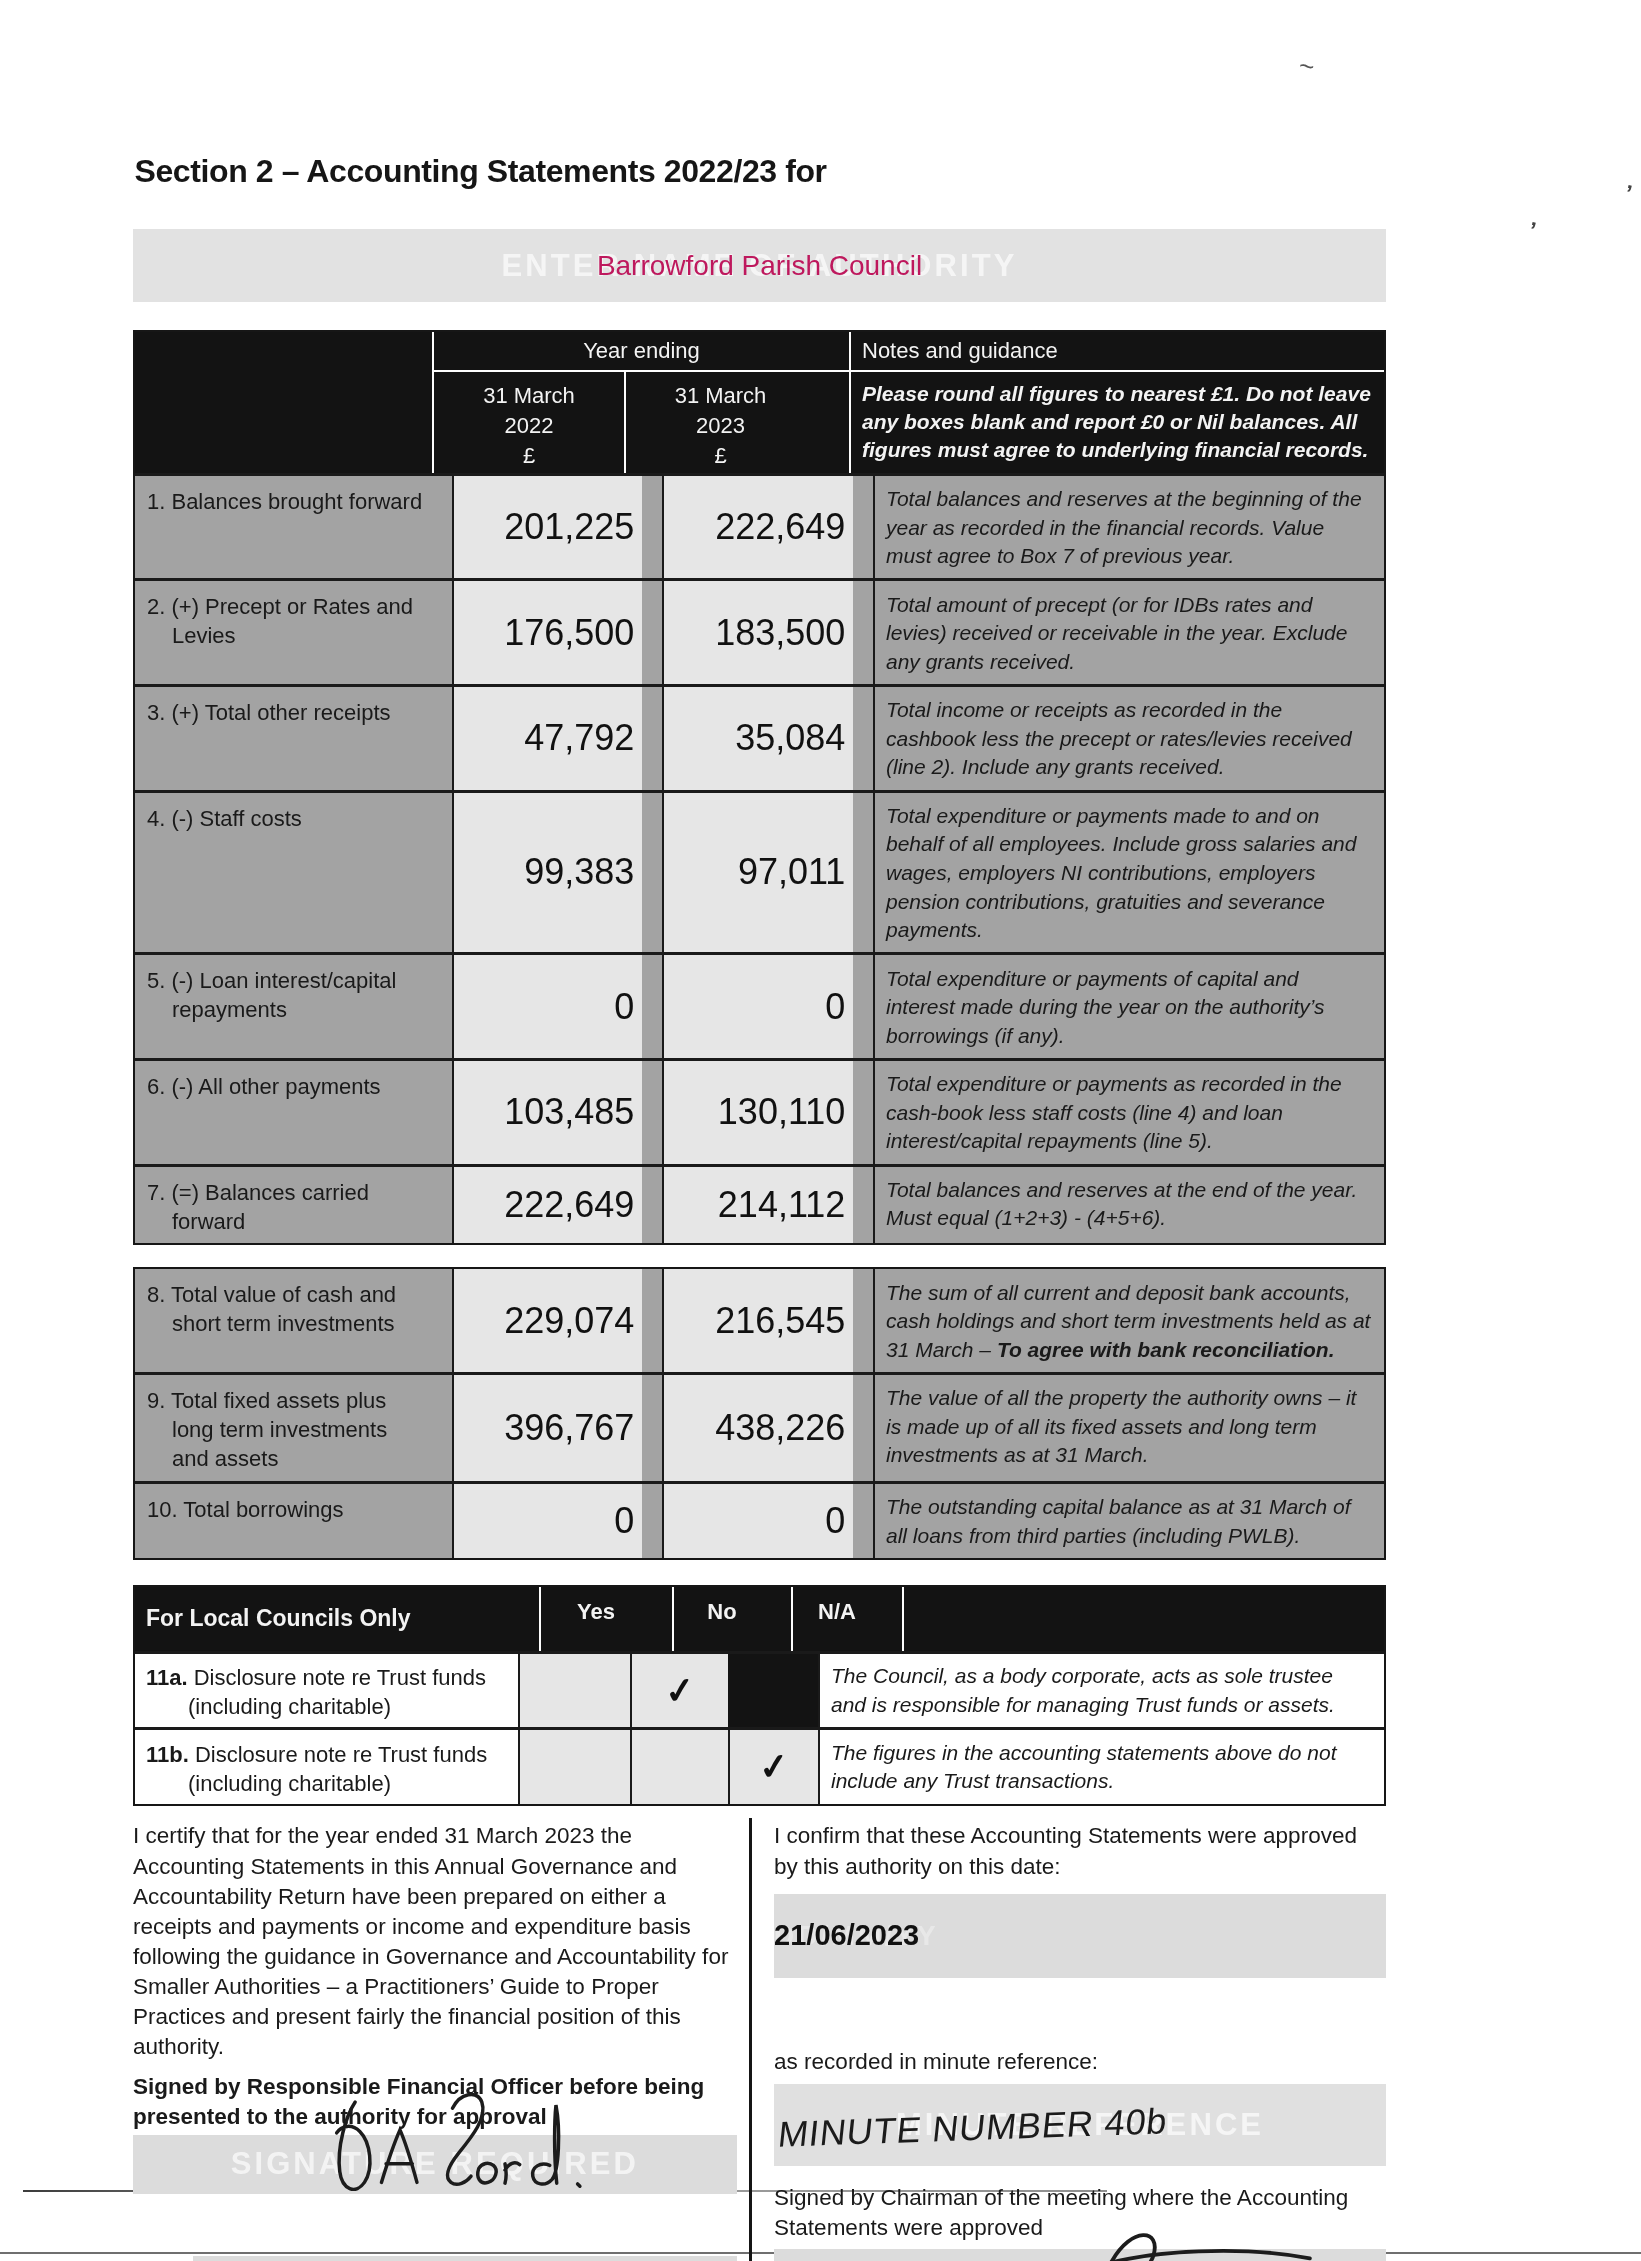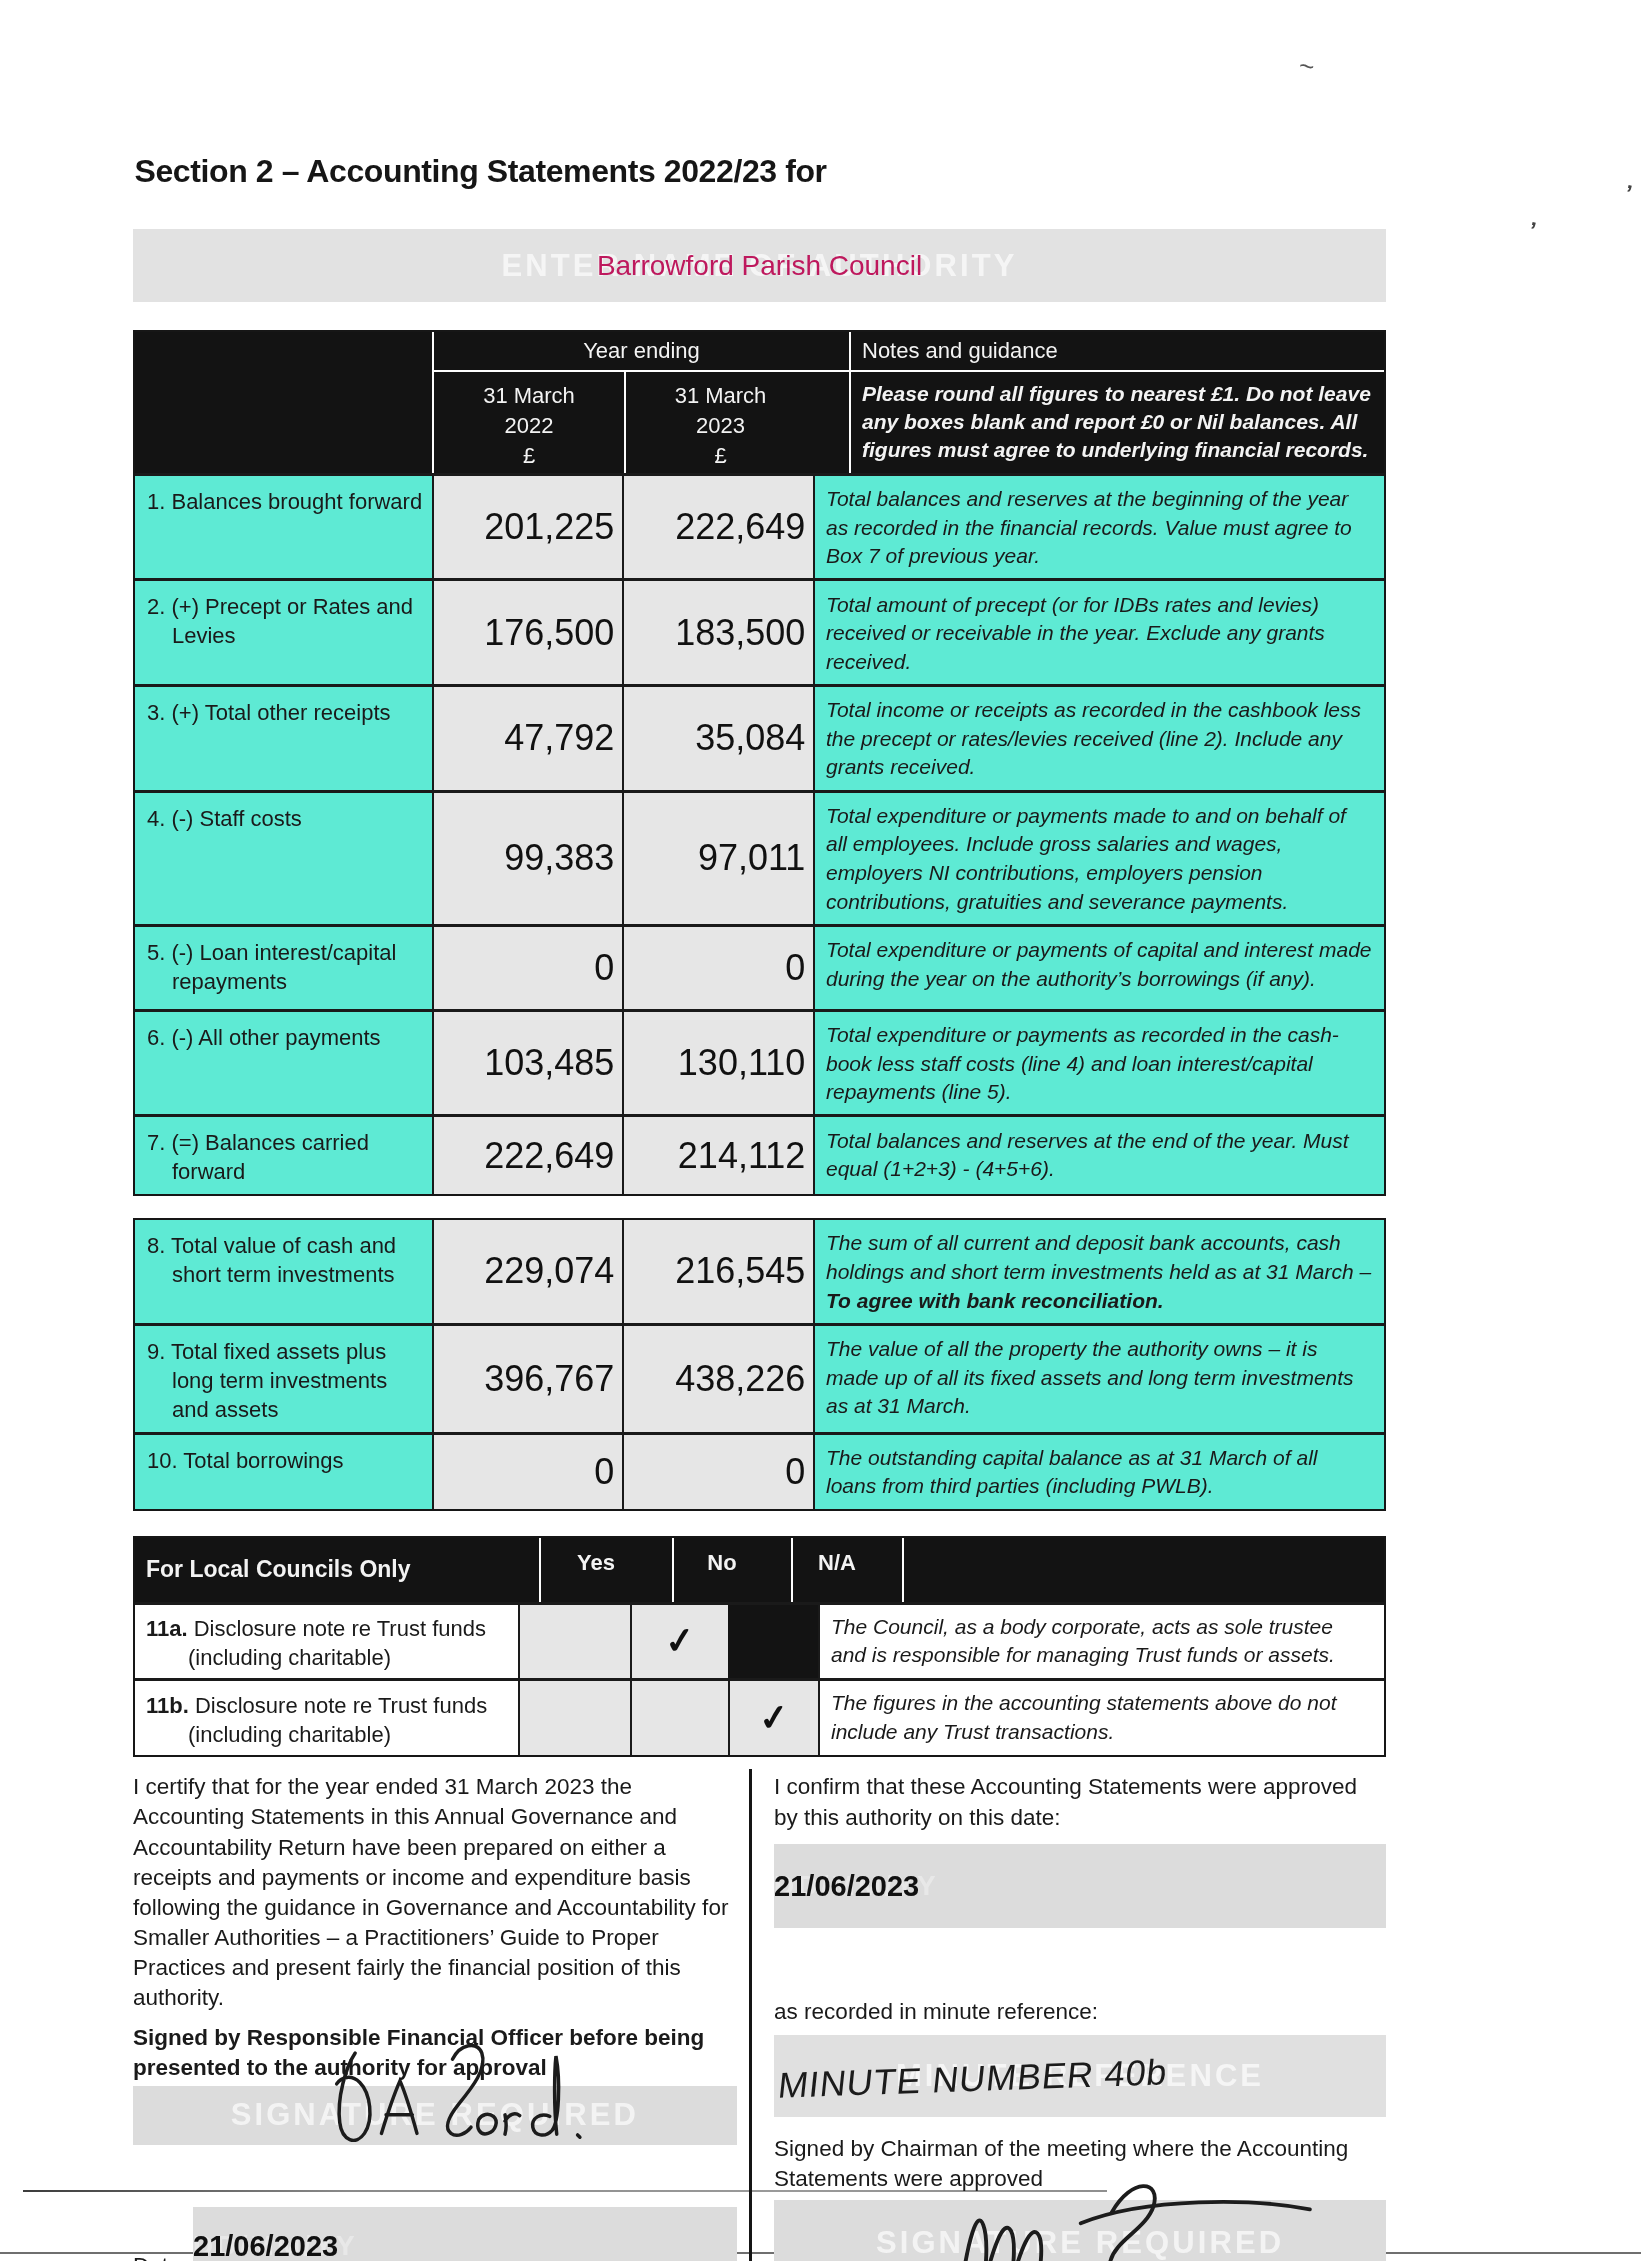--- a/index.html
+++ b/index.html
@@ -26,21 +26,21 @@
   .th-sub { display:flex; flex:1; }
   .th-subcol { width:190px; text-align:center; padding-top:9.3px; line-height:1.35; font-size:22px; }
   .th-subcol.c23 { width:191px; border-left:2.3px solid #fdfdfd; }
   .th-subcol span { display:block; }
   .th-notes { flex:1; border-left:2.3px solid #fdfdfd; display:flex; flex-direction:column; }
   .th-notes-title { height:40px; display:flex; align-items:center; padding-left:11px;
     border-bottom:2.3px solid #fdfdfd; font-size:22px; }
   .th-guidance { padding:7.7px 12.4px 9.3px 11px; font-style:italic; font-weight:bold;
     font-size:21px; line-height:1.33; }
 
-  .trow { display:flex; border-top:3.1px solid #1a1a1a; background:#5eead4; }
+  .trow { display:flex; border-top:3.1px solid #1a1a1a; background:#a3a3a3;gap:20px; }
   .c-label { width:297px; padding:11px 6.2px 7.7px 37px; text-indent:-25px; font-size:22px; line-height:1.32; }
   .c-val { background:#e6e6e6; border-left:2.3px solid #1a1a1a; display:flex; align-items:center;
     justify-content:flex-end; padding-right:7.7px; font-size:36px; font-weight:500; color:#111;padding-left:44px; }
   .v22 { width:190px; } .v23 { width:191px; }
   .c-notes { flex:1; border-left:2.3px solid #1a1a1a; padding:9.3px 12.4px 7.7px 11px;
     font-style:italic; font-size:21px; line-height:1.36; }
   .c-notes b { font-weight:bold; }
 
   
   .lc-table { border:2.3px solid #161616; margin-top:25px; }

